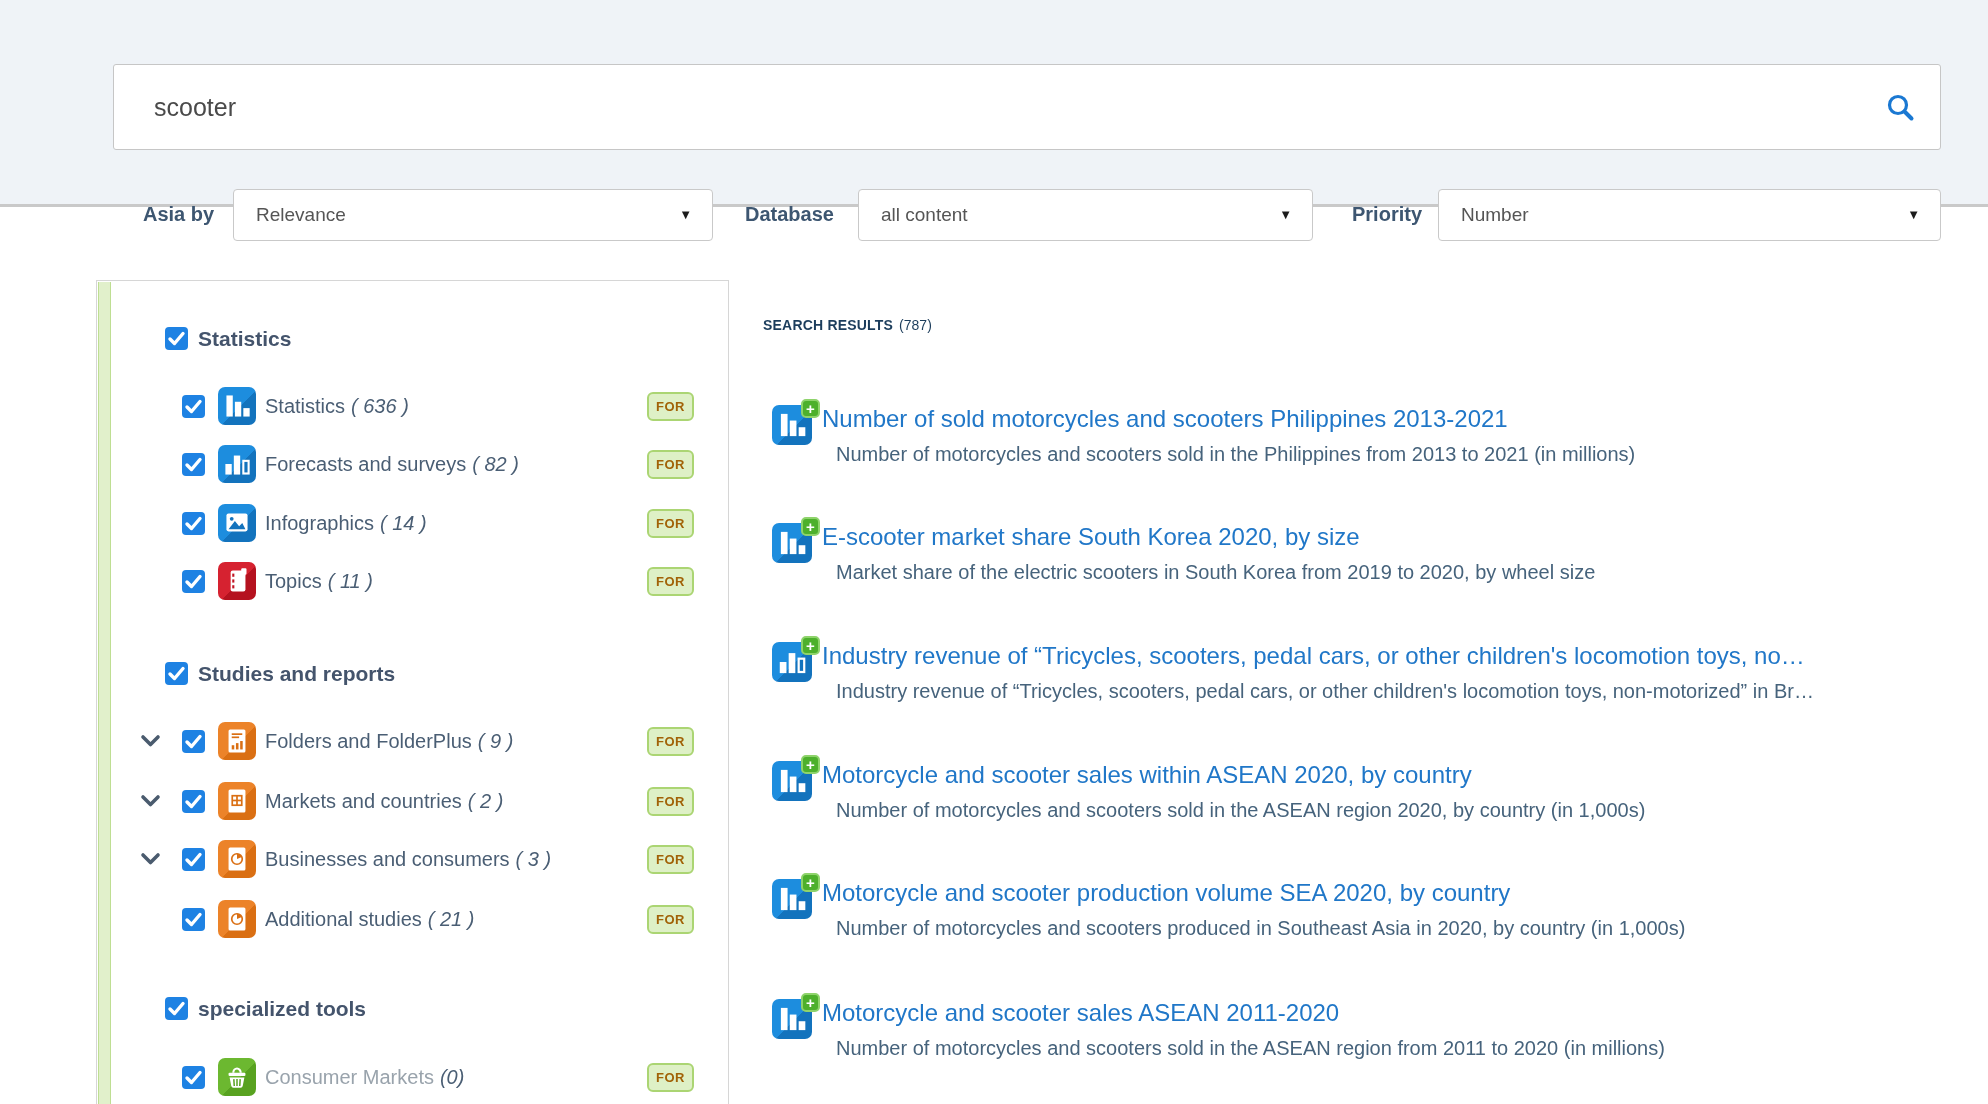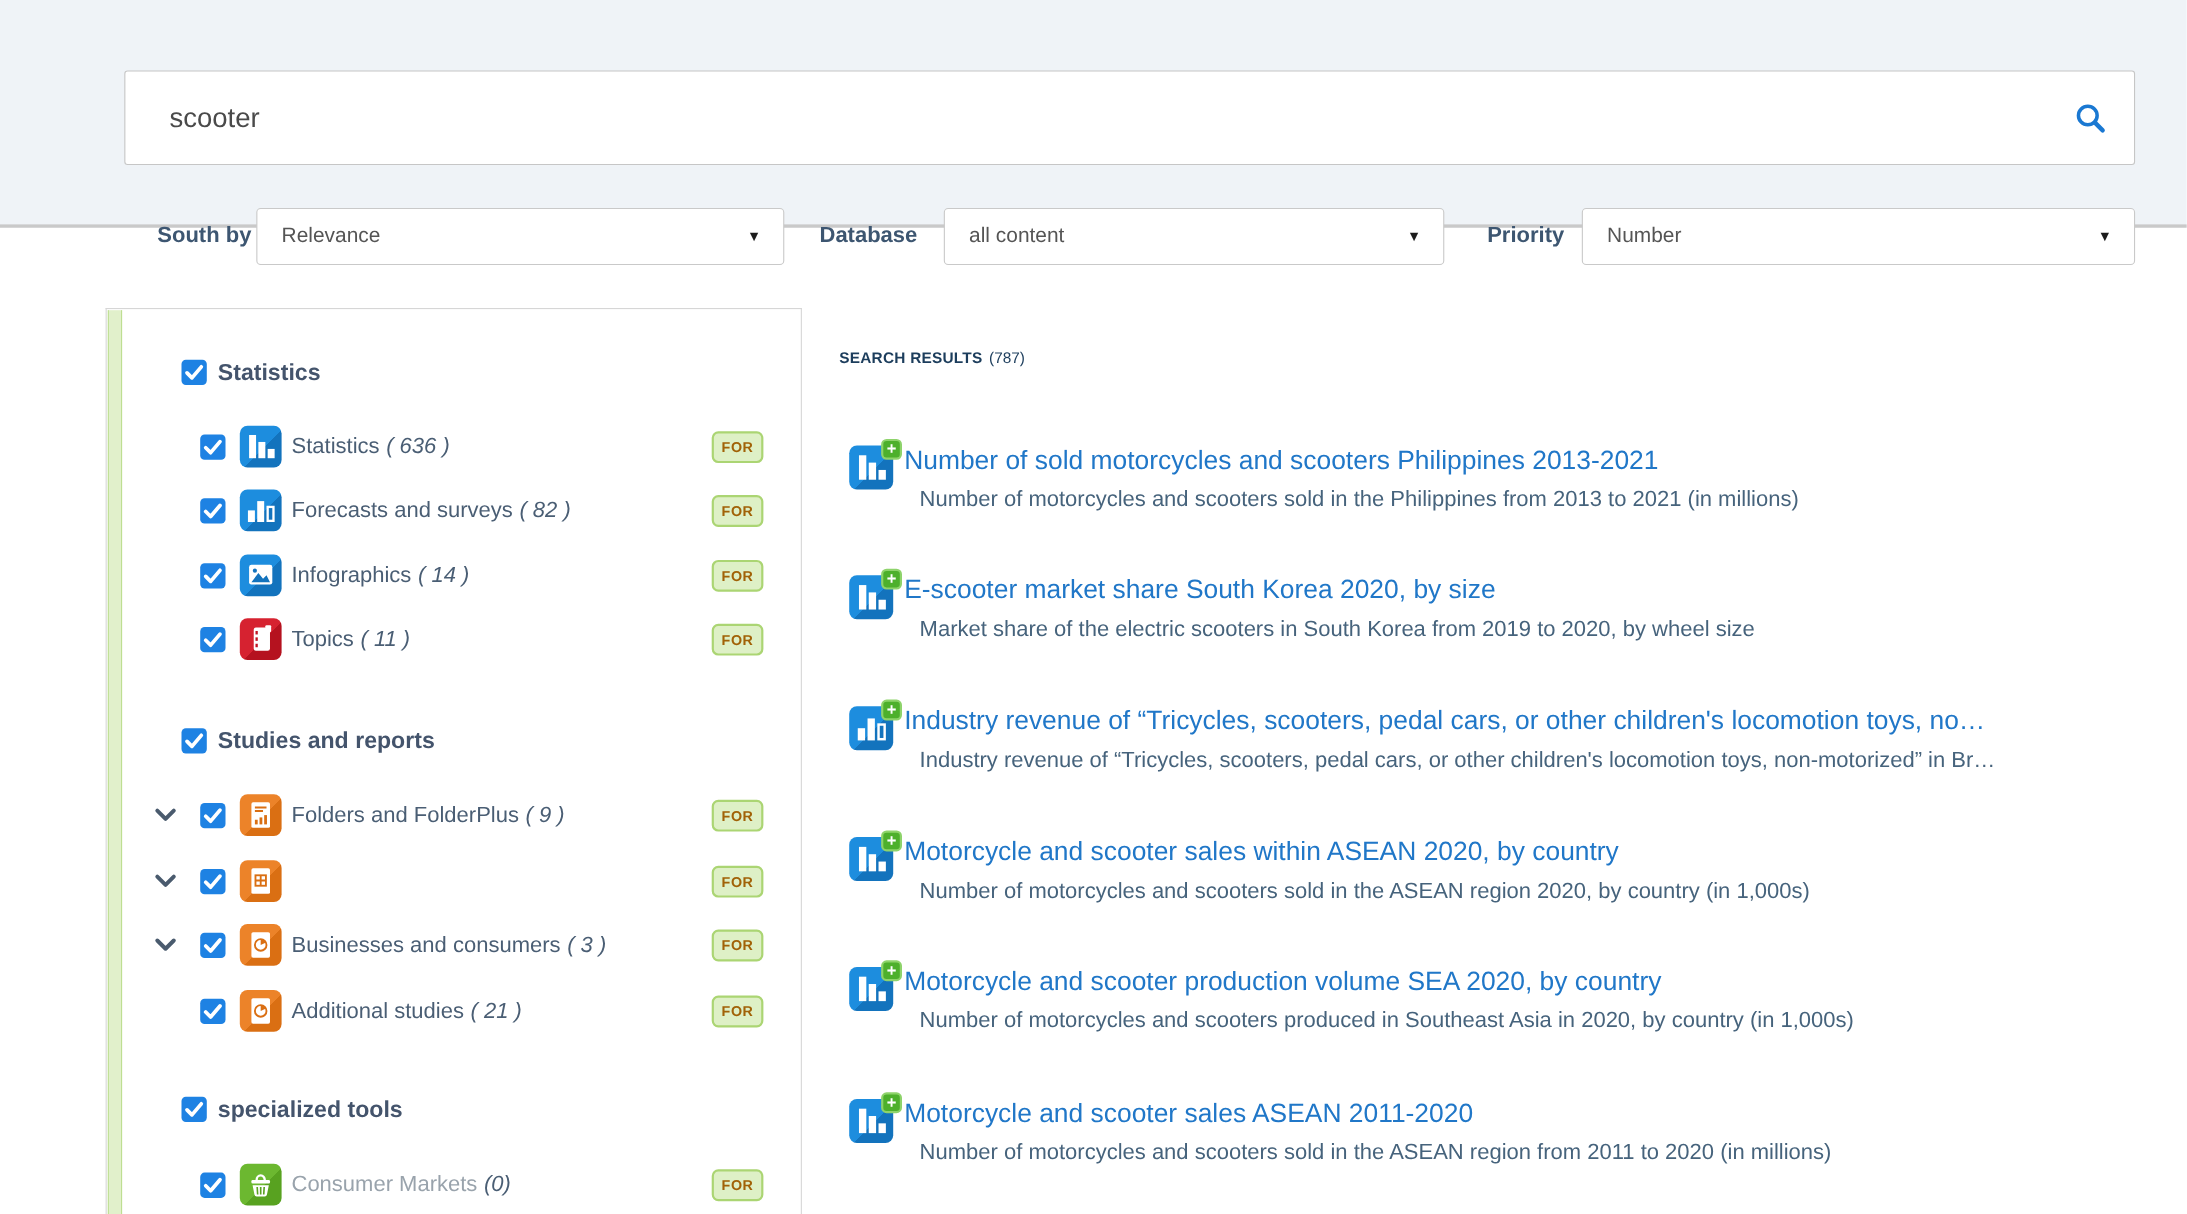--- a/index.html
+++ b/index.html
@@ -116,21 +116,21 @@
   <div class="searchbox">
     <input type="text" value="scooter" style="">
     <button class="search-btn">
       <svg width="34" height="34" viewBox="0 0 34 34">
         <circle cx="14" cy="14" r="8.5" fill="none" stroke="#1a78d2" stroke-width="3.2"></circle>
         <line x1="20.5" y1="20.5" x2="27.5" y2="27.5" stroke="#1a78d2" stroke-width="4" stroke-linecap="round"></line>
       </svg>
     </button>
   </div>
 
-  <div class="filter-label" style="left:143px;">South by</div>
+  <div class="filter-label" style="left:143px;">Asia by</div>
   <div class="dropdown" style="left:233px; width:480px;text-align:right;">
     <span class="dd-value">Relevance</span>
     <span class="caret">▼</span>
   </div>
 
   <div class="filter-label" style="left:745px;">Database</div>
   <div class="dropdown" style="left:858px; width:455px;padding-left:12px;">
     <span class="dd-value">all content</span>
     <span class="caret">▼</span>
   </div>
@@ -270,20 +270,21 @@
         </svg>
     </span>
     <span class="side-icon bg-orange">
       <svg width="38" height="38" viewBox="0 0 36 36">
         <rect x="10" y="7" width="16" height="22" rx="1.5" fill="#fff"></rect>
         <rect x="13.5" y="13" width="9" height="9" fill="none" stroke="#da6f13" stroke-width="1.6"></rect>
         <line x1="13.5" y1="17.5" x2="22.5" y2="17.5" stroke="#da6f13" stroke-width="1.6"></line>
         <line x1="18" y1="13" x2="18" y2="22" stroke="#da6f13" stroke-width="1.6"></line>
       </svg>
     </span>
+    <span class="item-label"><span>Markets and countries</span><span class="cnt">( 2 )</span></span>
     <span class="for-badge">FOR</span>
   </div>
 
   <div class="side-row" style="top:558px;">
     <span class="chevron">
       <svg width="21" height="15" viewBox="0 0 21 15">
           <polyline points="3,3 10.5,10.5 18,3" fill="none" stroke="#4a5b6e" stroke-width="3.6" stroke-linecap="round" stroke-linejoin="round"></polyline>
         </svg>
     </span>
     <span class="checkbox">

